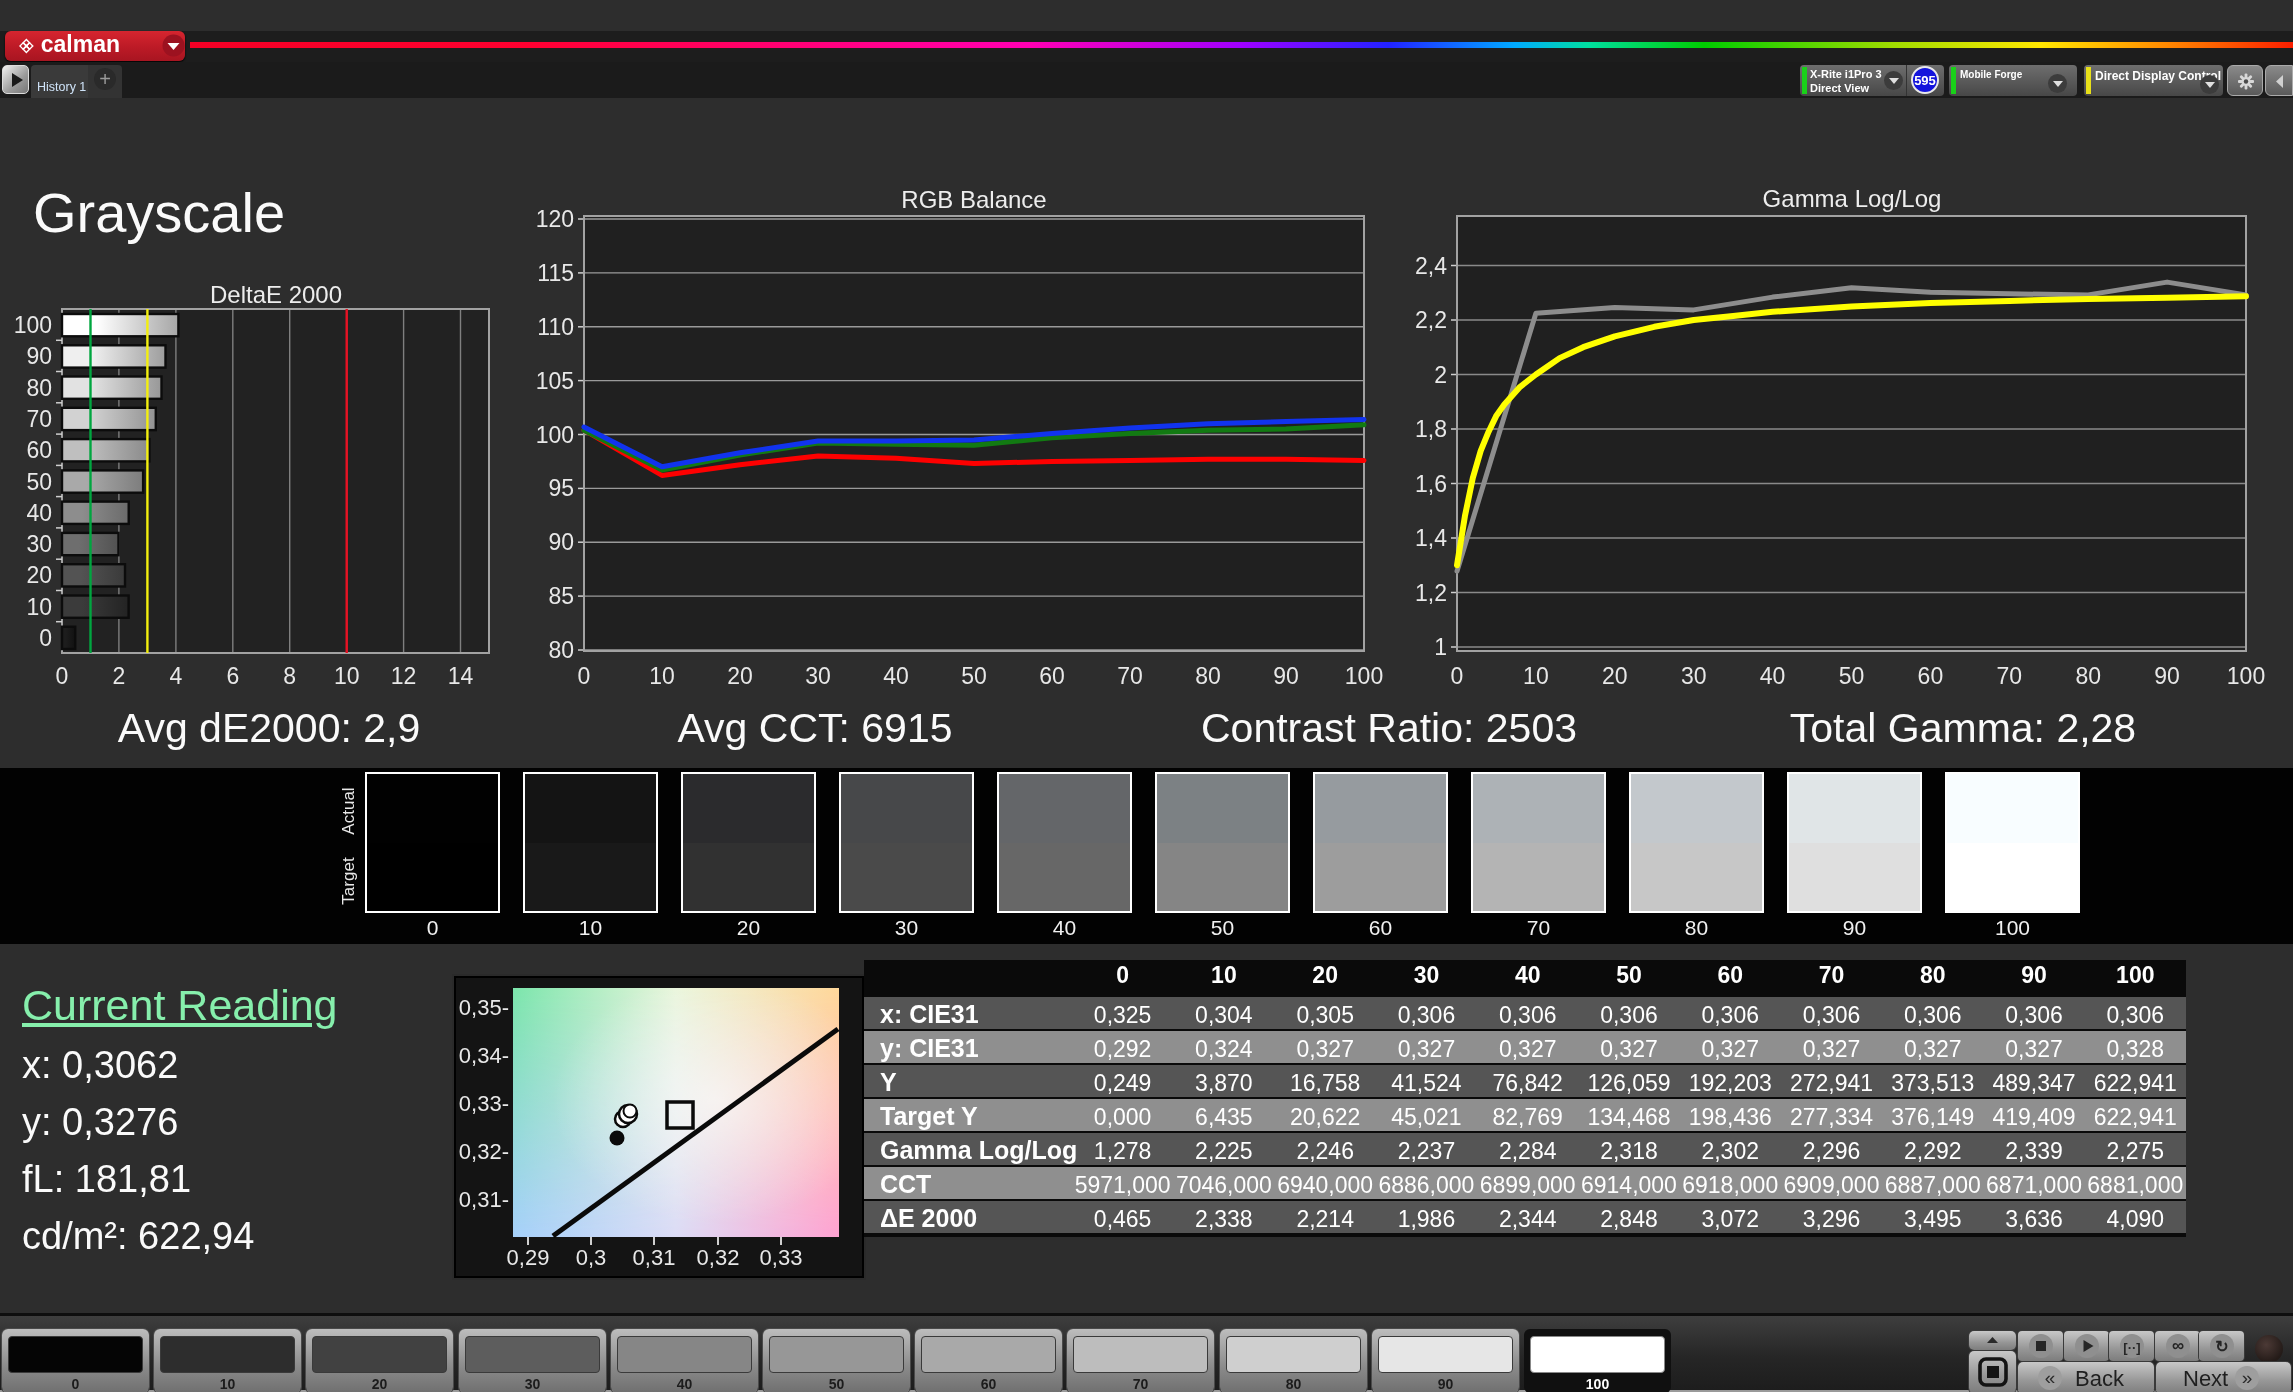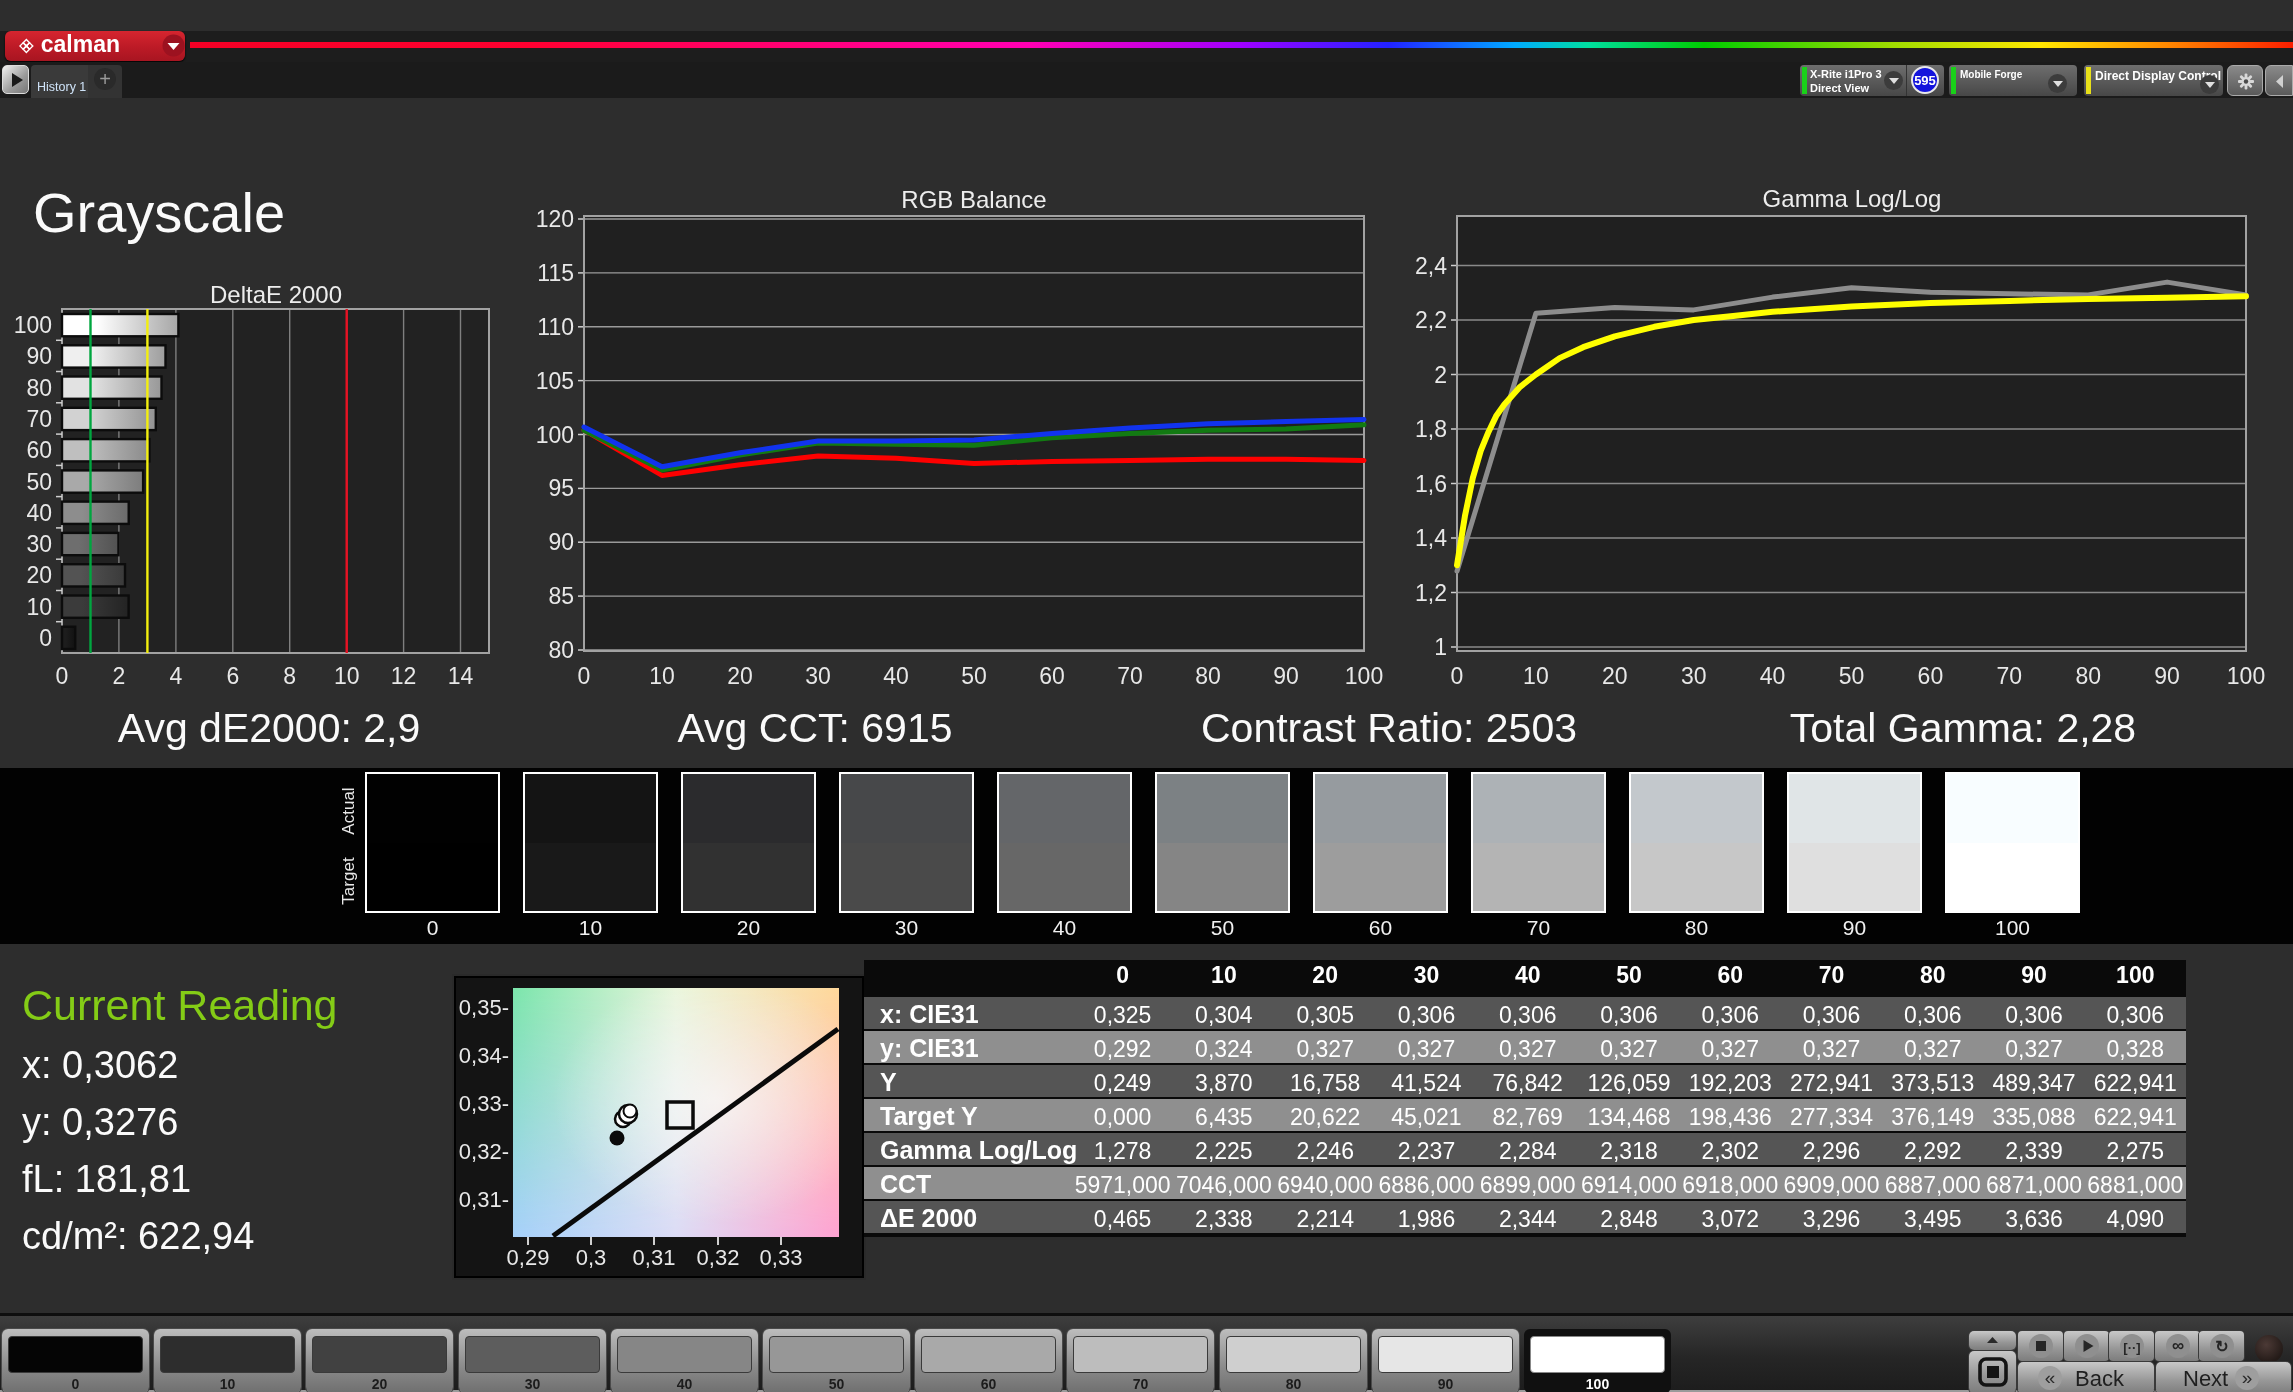--- a/index.html
+++ b/index.html
@@ -63,21 +63,21 @@
 .strip .rot span { transform:rotate(-90deg); color:#e8e8e8; font-size:17px; white-space:nowrap; }
 .swb { position:absolute; top:772px; width:135px; height:141px; border:2px solid #fff; }
 .swa { width:100%; height:50%; }
 .swt { width:100%; height:50%; }
 .swl { position:absolute; top:916px; width:135px; text-align:center; color:#f0f0f0; font-size:21px; }
 .strip .swb, .strip .swl { margin:0; }
 .strip .swb { top:4px; } .strip .swl { top:148px; }
 
 
 #binfo { position:absolute; left:0; top:944px; width:2293px; height:369px; background:#2d2d2d; }
-.crtitle { position:absolute; left:22px; top:984px; font-size:43px; color:#84cc16; line-height:1; }
+.crtitle { position:absolute; left:22px; top:984px; font-size:43px; color:#86efac; line-height:1;text-decoration:underline; }
 .crline { position:absolute; left:22px; font-size:38px; color:#fafafa; line-height:1; }
 .cieframe { position:absolute; left:452px; top:974px; width:414px; height:306px; background:#141414;
   border:2px solid #2a2a2a; box-shadow:inset 0 0 0 2px #000; }
 .ciesvg { position:absolute; left:452px; top:974px; }
 
 
 .dtable { position:absolute; left:864px; top:960px; width:1322px; background:#0a0a0a; padding-bottom:4px; }
 .drow { display:flex; width:1322px; height:34px; }
 .dhead { height:35px; background:#0a0a0a; }
 .ddark { background:#555555; }
@@ -555,21 +555,21 @@
         <div class="dlabel">Target Y</div>
         <div class="dcell">0,000</div>
         <div class="dcell">6,435</div>
         <div class="dcell">20,622</div>
         <div class="dcell">45,021</div>
         <div class="dcell">82,769</div>
         <div class="dcell">134,468</div>
         <div class="dcell">198,436</div>
         <div class="dcell">277,334</div>
         <div class="dcell">376,149</div>
-        <div class="dcell">335,088</div>
+        <div class="dcell">419,409</div>
         <div class="dcell">622,941</div>
       </div>
 <div class="drow ddark">
         <div class="dlabel">Gamma Log/Log</div>
         <div class="dcell">1,278</div>
         <div class="dcell">2,225</div>
         <div class="dcell">2,246</div>
         <div class="dcell">2,237</div>
         <div class="dcell">2,284</div>
         <div class="dcell">2,318</div>

